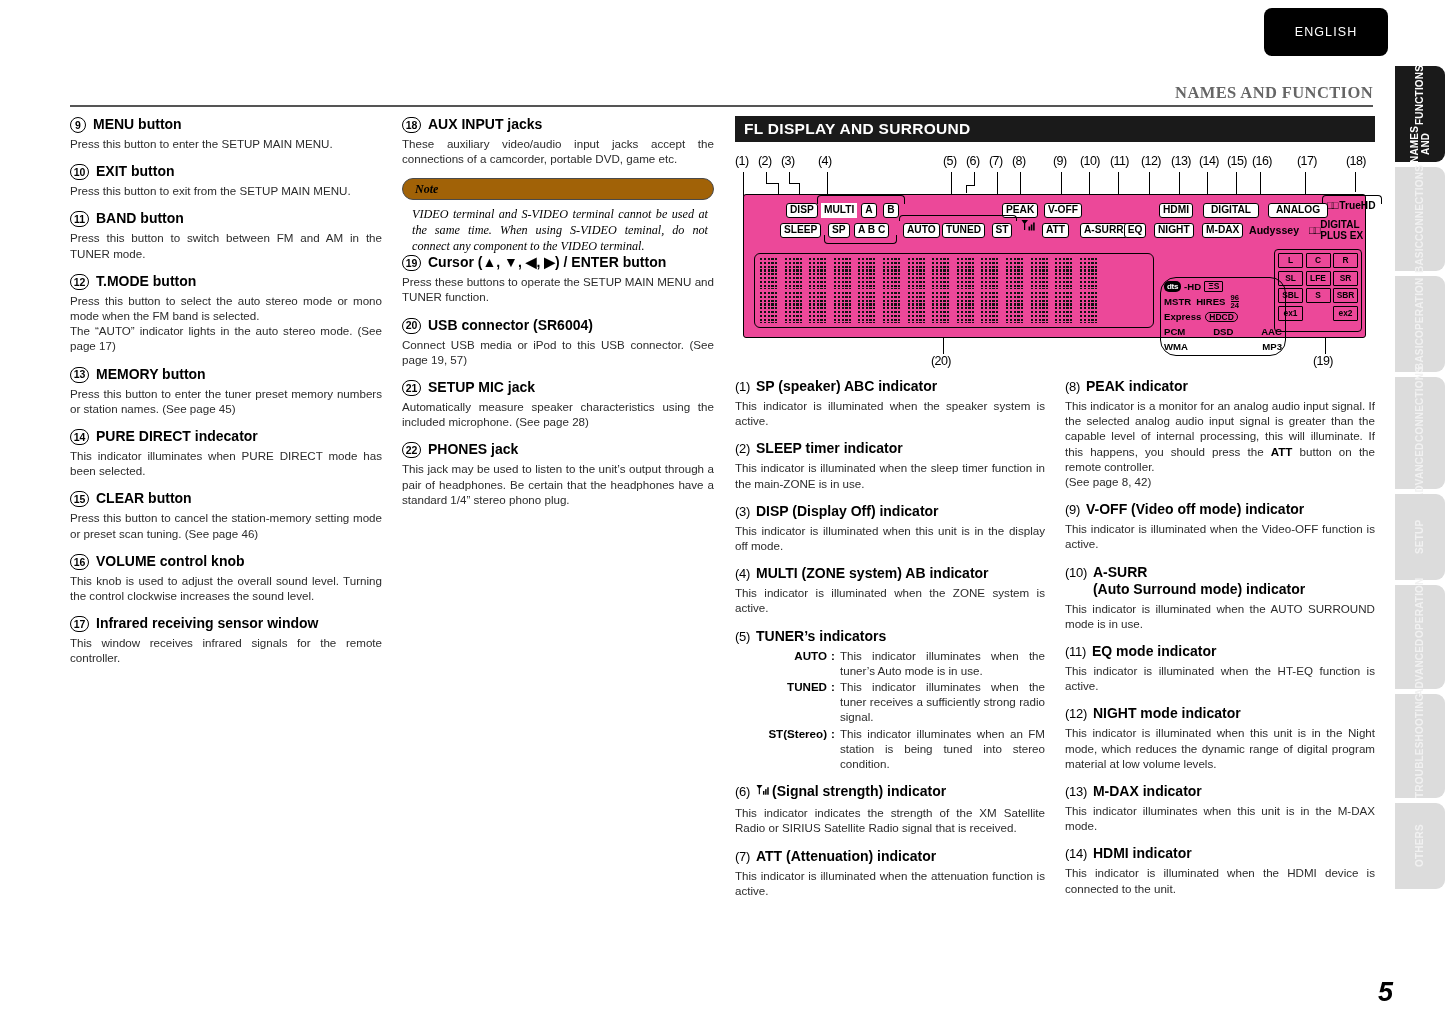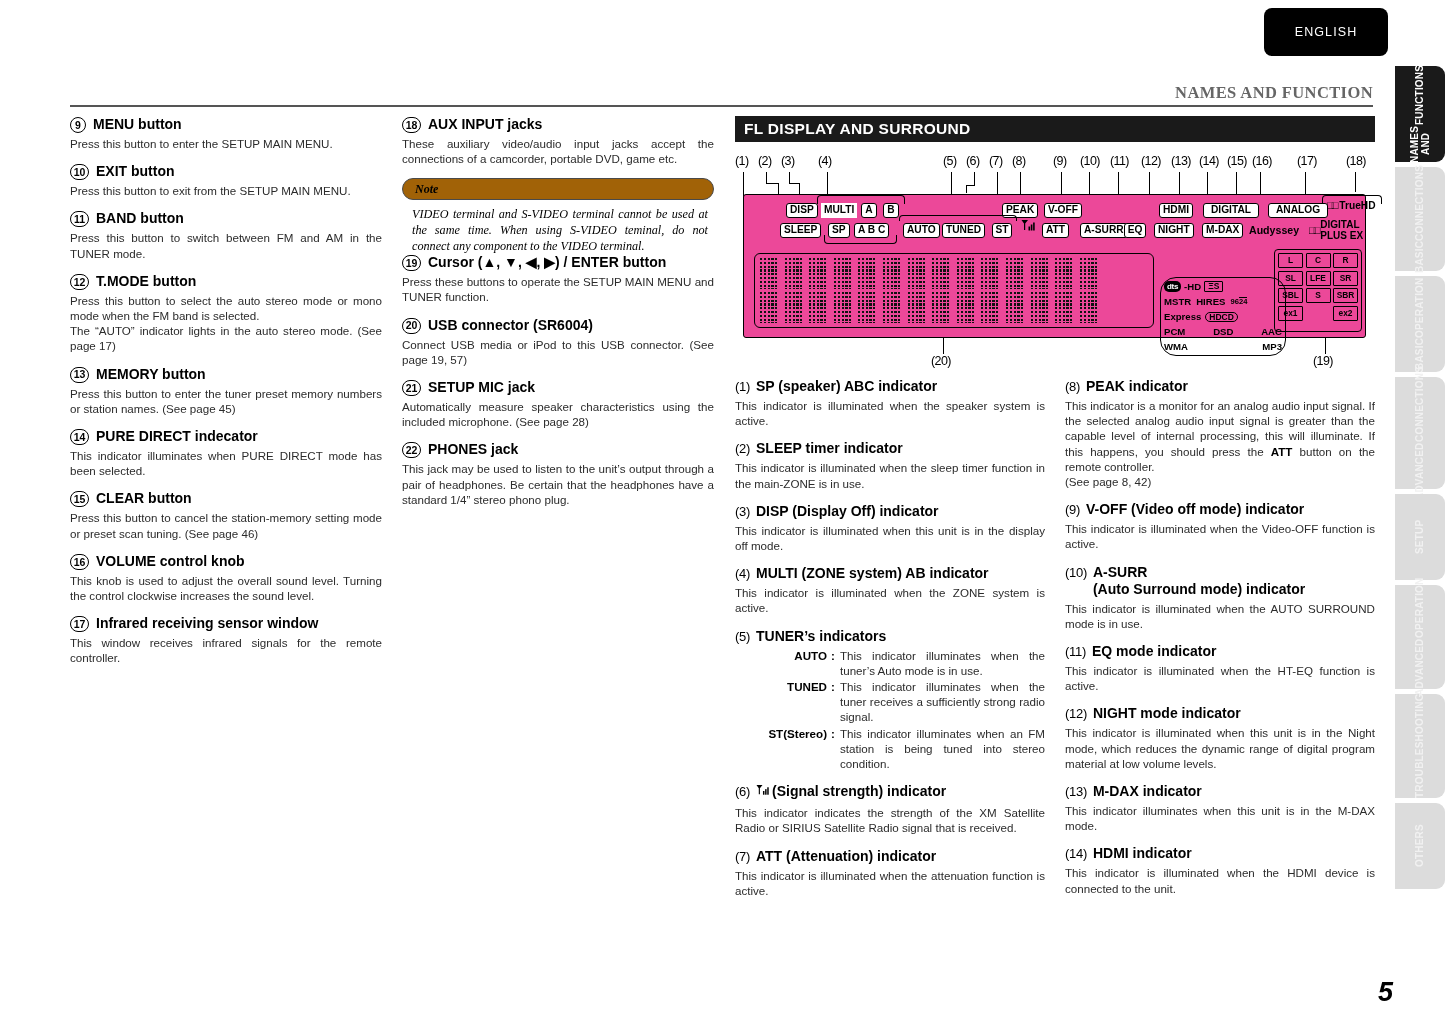--- a/index.html
+++ b/index.html
@@ -190,21 +190,21 @@
     border:1.5px solid #000; border-radius:16px;
     padding:2px 3px; font-size:9.6px; font-weight:bold; line-height:1;margin-top:26px;
   }
   .codec-line { display:flex; align-items:center; gap:3px; margin-bottom:2.2px; height:13px; }
   .codec-line.sp { justify-content:space-between; }
   .dts-logo {
     background:#000; color:#fff; font-size:8px; font-weight:bold;
     padding:1.5px 3px; border-radius:5px; letter-spacing:-.3px;
   }
   .mini-box { border:1.2px solid #000; padding:0 3px; font-size:8.5px; border-radius:1px; }
-  .frac { display:inline-flex; flex-direction:row; align-items:center;
+  .frac { display:inline-flex; flex-direction:column; align-items:center;
           font-size:7.6px; line-height:7.6px; }
   .frac .den { border-top:1px solid #000; }
 
   
   #spk-grid {
     position:absolute; left:530px; top:54px; width:88px; height:83px;
     border:1.5px solid #000; border-radius:4px; padding:3px;
   }
   #spk-inner { display:grid; grid-template-columns:repeat(3,1fr); gap:2.5px; }
   .spk {

